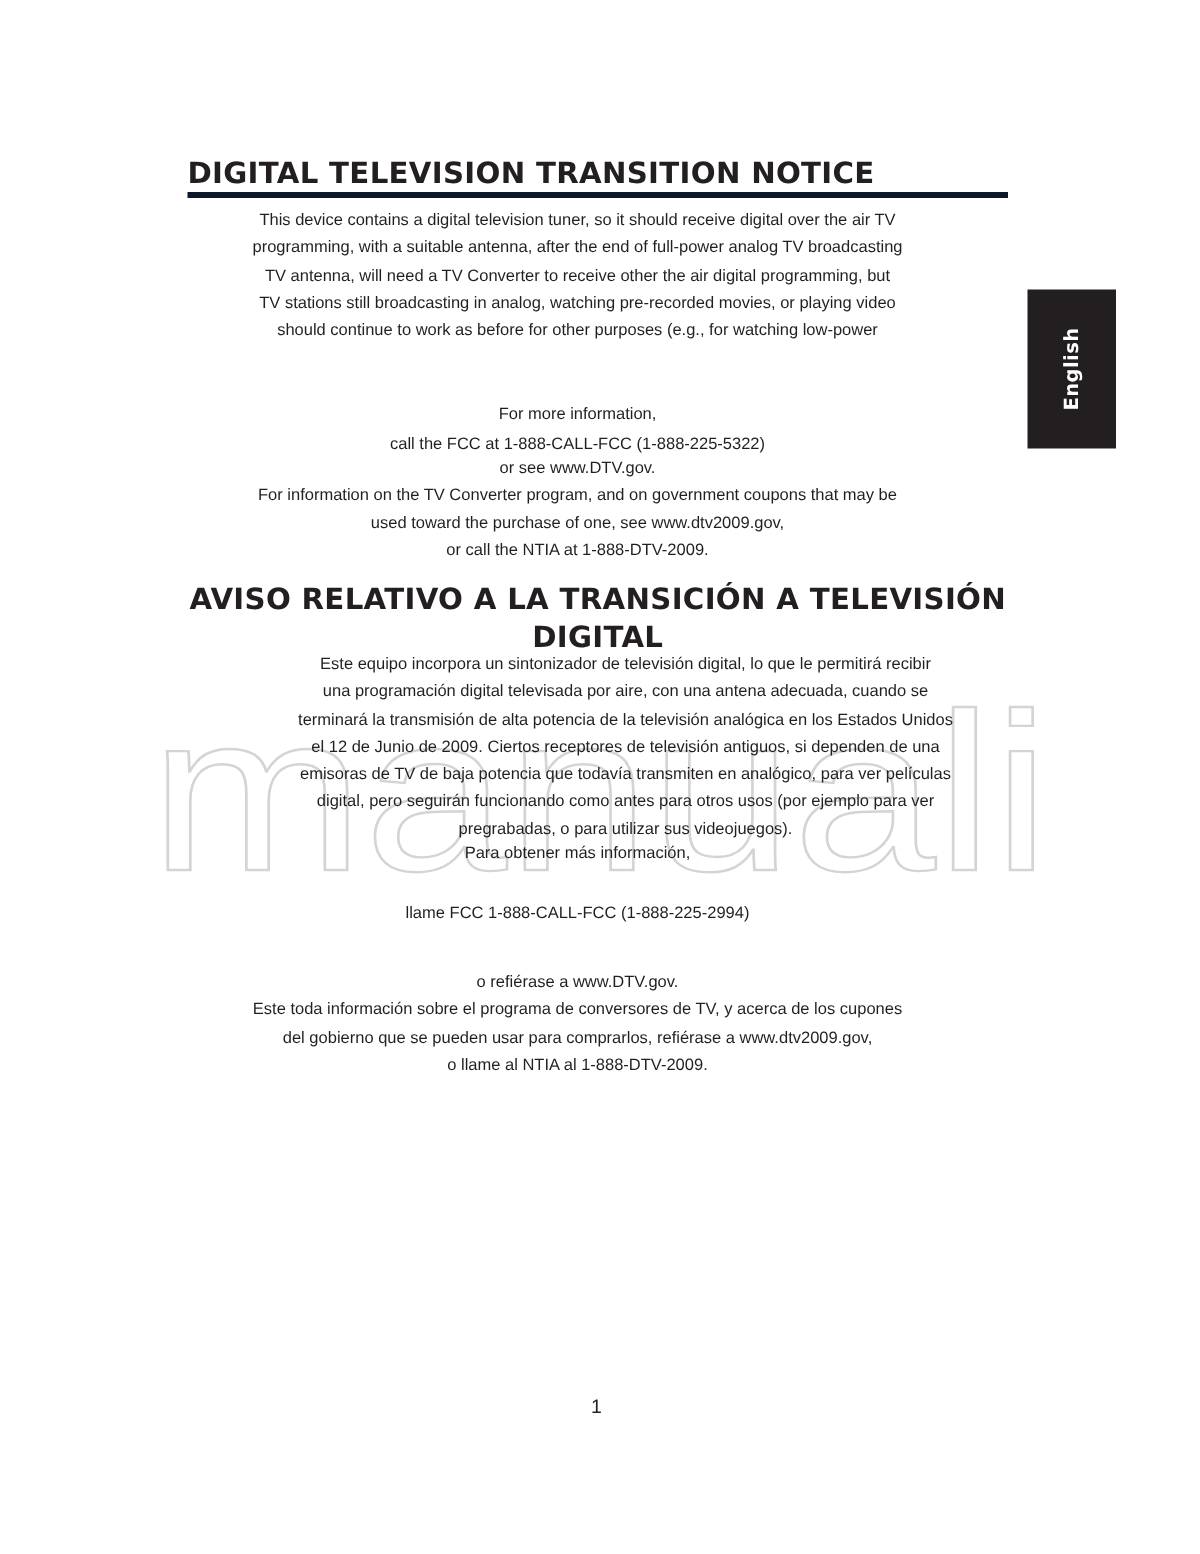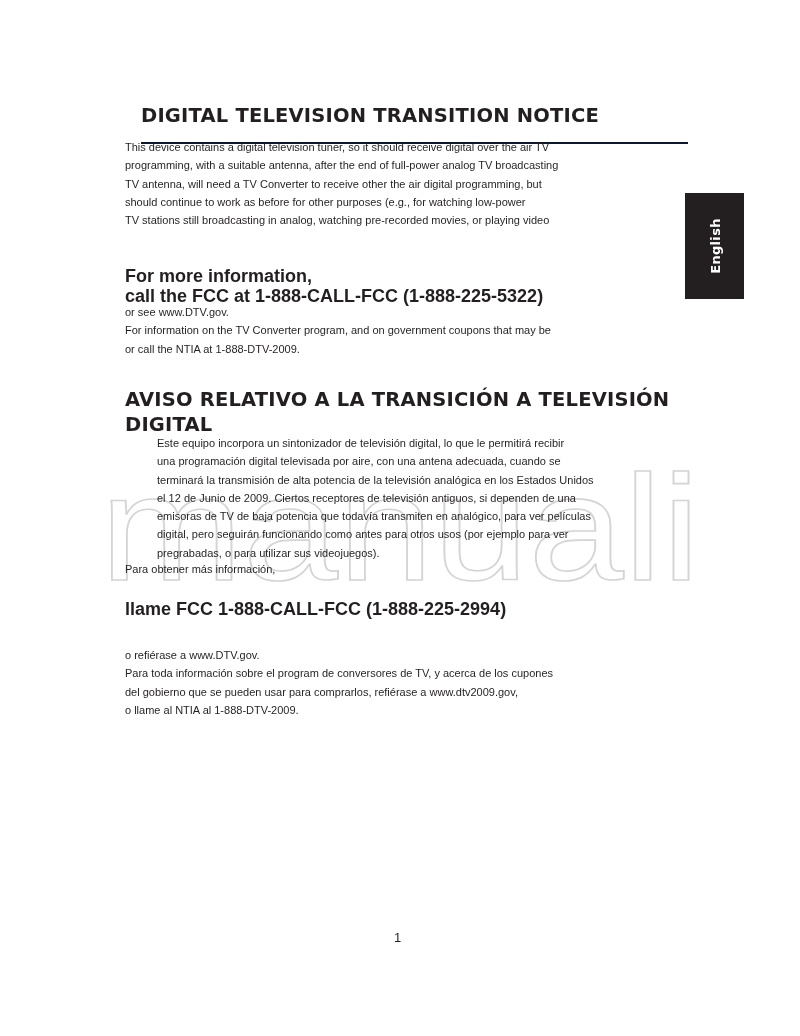--- a/index.html
+++ b/index.html
@@ -41,48 +41,48 @@
       font-weight: bold;
       font-size: 19.5px;
       letter-spacing: 0.2px;
       color: #231f20;
       margin: 0;
       line-height: 24px;
     }
     .h1 {
       position: absolute;
       top: 104px;
-      left: 16px;
+      left: 0;
       width: 547px;
-      padding-bottom: 14px;
-      border-bottom: 2px solid #0f172a;
+      padding-bottom: 0;
+      border-bottom: 4px solid #0f172a;
     }
     .h2 {
       position: absolute;
       top: 387px;
       left: 0;
       width: 547px;
       line-height: 25px;
     }
     .para {
       position: absolute;
       left: 0;
       width: 520px;
       font-size: 11px;
       line-height: 18.3px;
       color: #231f20;
       margin: 0;
     }
     .line {
       display: block;
       white-space: nowrap;
+      text-align: center;
     }
     .big {
-      font-size: 18px;
-      font-weight: bold;
+      font-size: 11px;
     }
     .tab {
       position: absolute;
       left: 685px;
       top: 193px;
       width: 59px;
       height: 106px;
       background: #231f20;
     }
     .tab-label {
@@ -119,32 +119,33 @@
   </div>
 
   <div class="content">
 
     <h1 class="heading h1">DIGITAL TELEVISION TRANSITION NOTICE</h1>
 
     <div class="para" style="top:138px;">
       <span class="line">This device contains a digital television tuner, so it should receive digital over the air TV</span>
       <span class="line">programming, with a suitable antenna, after the end of full-power analog TV broadcasting</span>
       <span class="line">TV antenna, will need a TV Converter to receive other the air digital programming, but</span>
+      <span class="line">TV stations still broadcasting in analog, watching pre-recorded movies, or playing video</span>
       <span class="line">should continue to work as before for other purposes (e.g., for watching low-power</span>
-      <span class="line">TV stations still broadcasting in analog, watching pre-recorded movies, or playing video</span>
     </div>
 
     <div class="para" style="top:266px; line-height:20px;">
       <span class="line big">For more information,</span>
       <span class="line big">call the FCC at 1-888-CALL-FCC (1-888-225-5322)</span>
     </div>
 
     <div class="para" style="top:303px;">
       <span class="line">or see www.DTV.gov.</span>
       <span class="line">For information on the TV Converter program, and on government coupons that may be</span>
+      <span class="line">used toward the purchase of one, see www.dtv2009.gov,</span>
       <span class="line">or call the NTIA at 1-888-DTV-2009.</span>
     </div>
 
     <h2 class="heading h2">
       <span class="line">AVISO RELATIVO A LA TRANSICIÓN A TELEVISIÓN</span>
       <span class="line">DIGITAL</span>
     </h2>
 
     <div class="para" style="top:434px;margin-left:32px;">
       <span class="line">Este equipo incorpora un sintonizador de televisión digital, lo que le permitirá recibir</span>
@@ -159,21 +160,21 @@
     <div class="para" style="top:560px;">
       <span class="line">Para obtener más información,</span>
     </div>
 
     <div class="para" style="top:599px; line-height:20px;">
       <span class="line big">llame FCC 1-888-CALL-FCC (1-888-225-2994)</span>
     </div>
 
     <div class="para" style="top:618px;margin-top:28px;">
       <span class="line">o refiérase a www.DTV.gov.</span>
-      <span class="line">Para toda información sobre el program de conversores de TV, y acerca de los cupones</span>
+      <span class="line">Este toda información sobre el programa de conversores de TV, y acerca de los cupones</span>
       <span class="line">del gobierno que se pueden usar para comprarlos, refiérase a www.dtv2009.gov,</span>
       <span class="line">o llame al NTIA al 1-888-DTV-2009.</span>
     </div>
 
   </div>
 
   <div class="page-number">1</div>
 
 </div>
 

